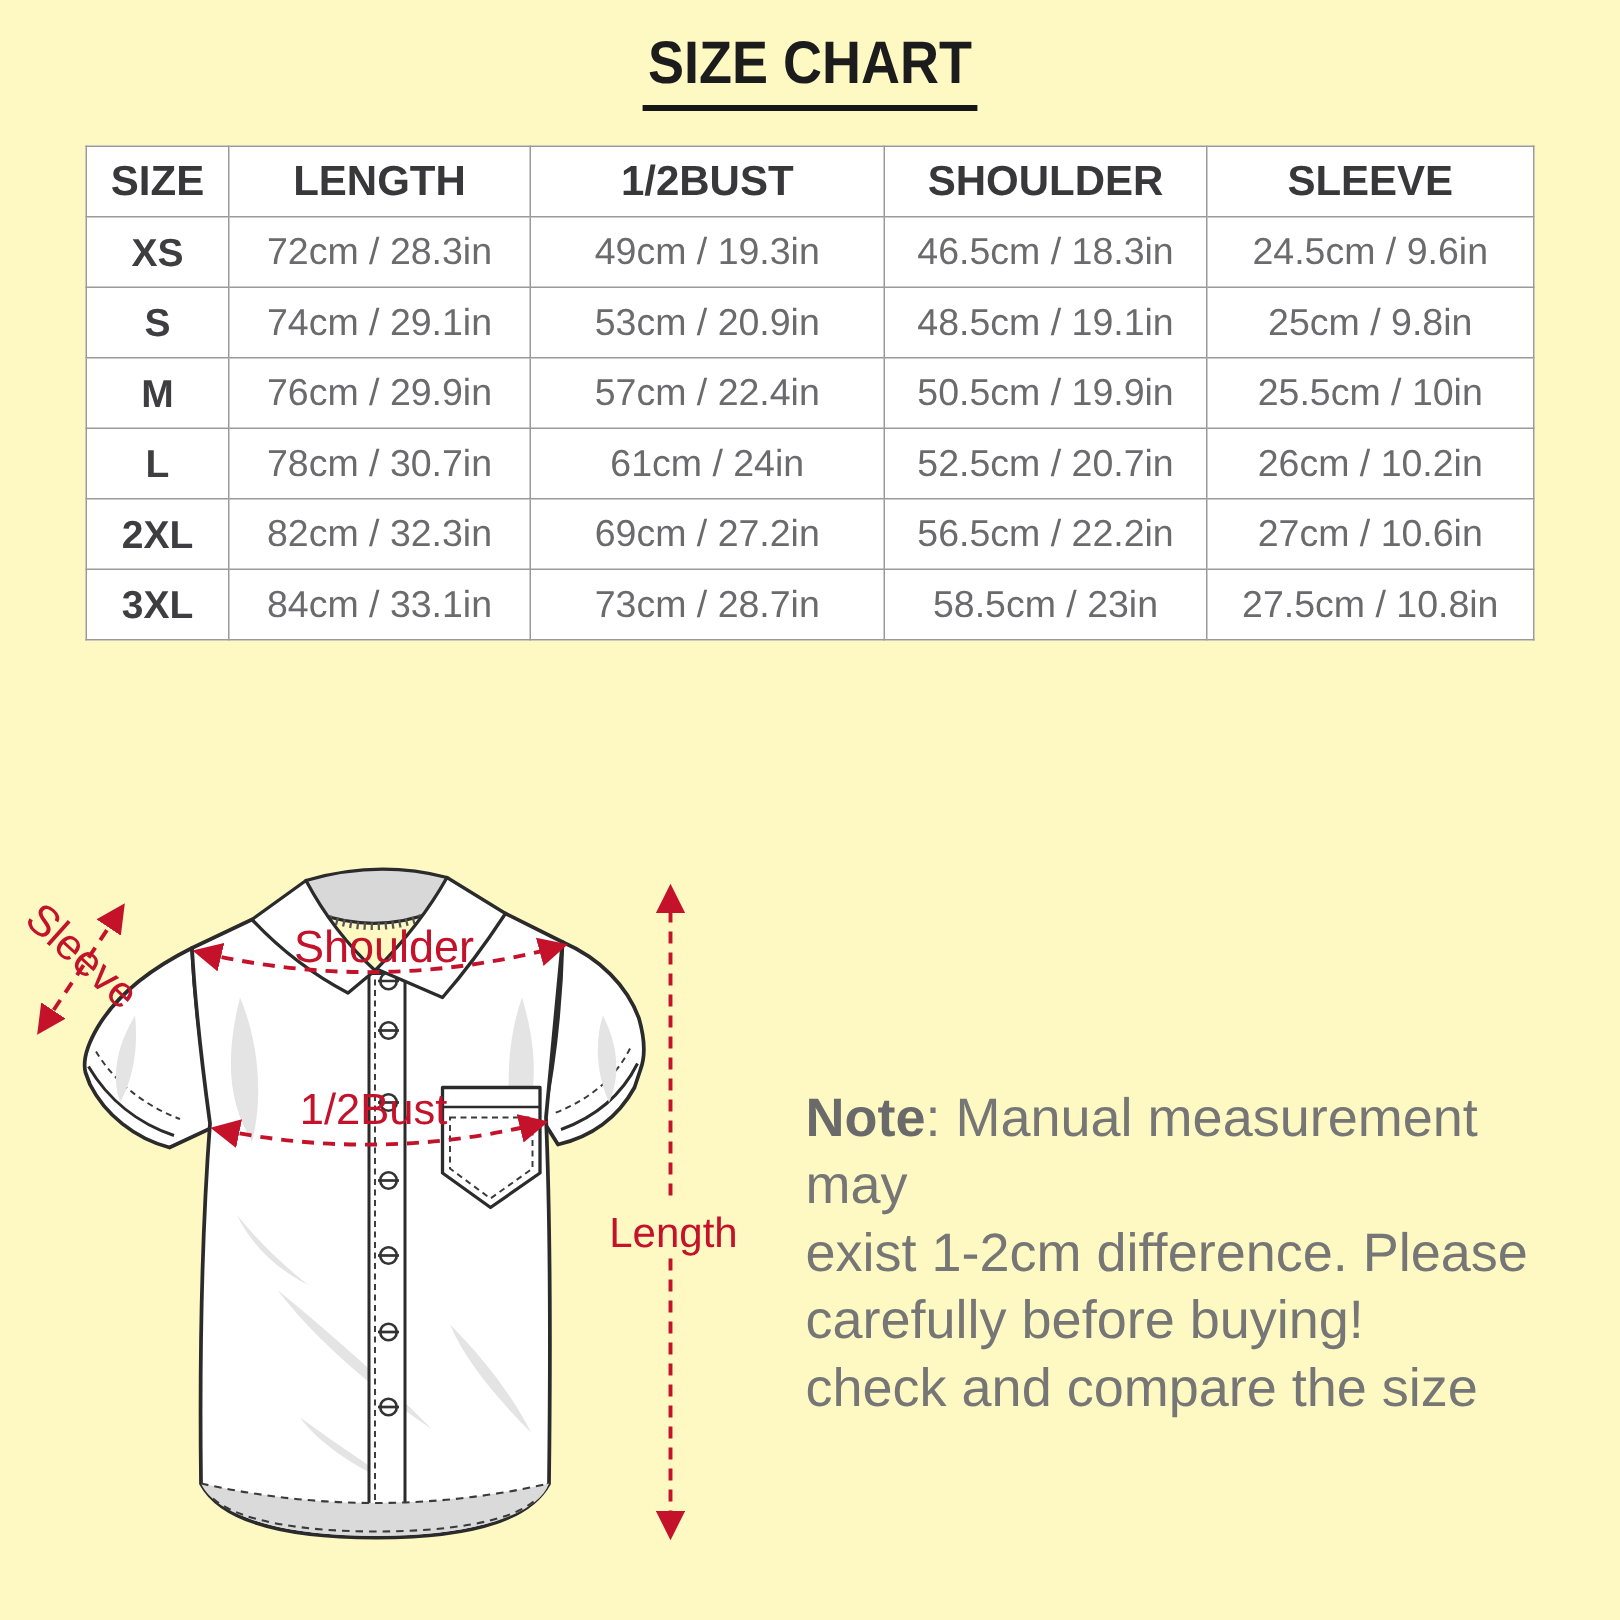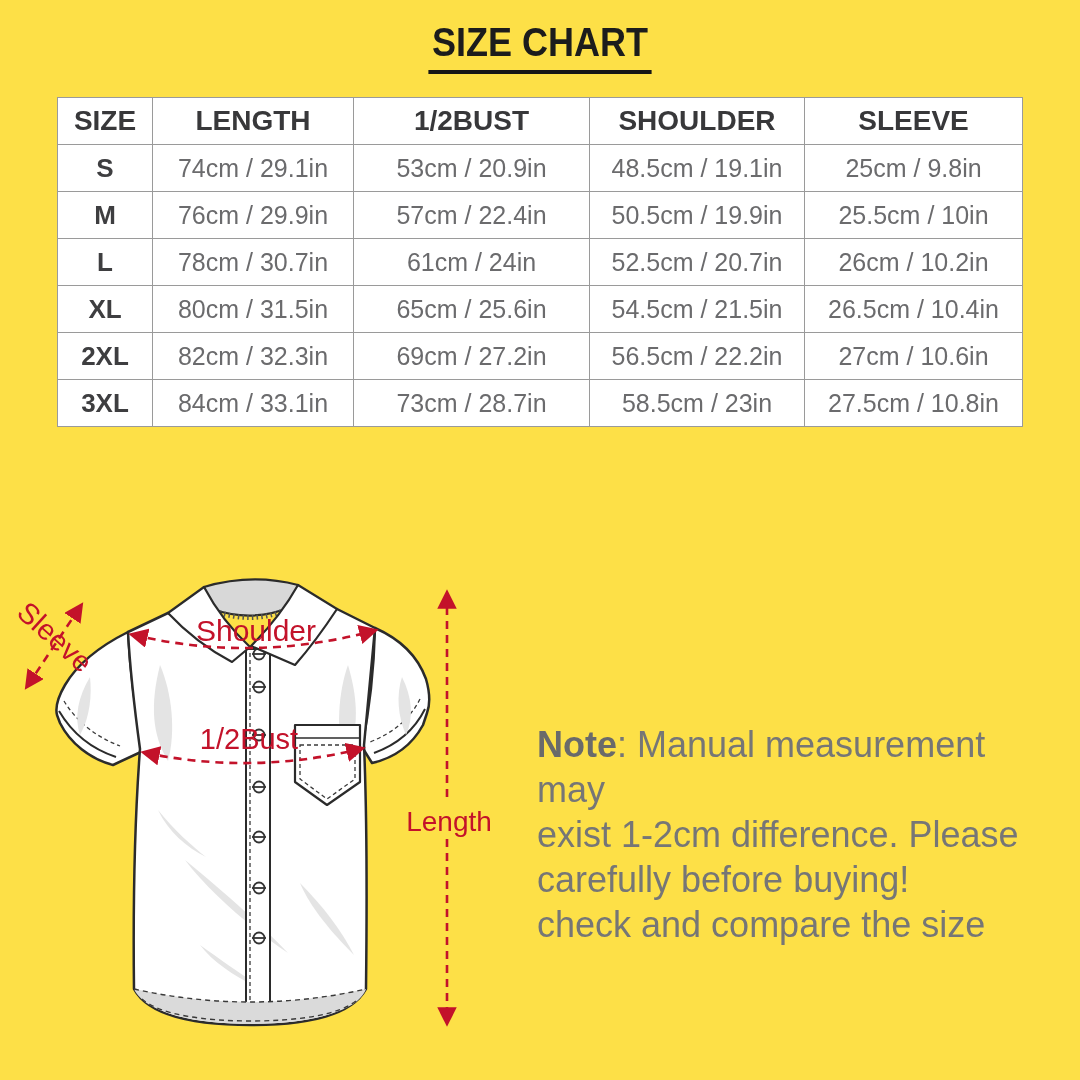--- a/index.html
+++ b/index.html
@@ -1,16 +1,16 @@
 <!DOCTYPE html>
 <html><head>
 <meta charset="utf-8">
 <style>
   html,body{margin:0;padding:0;background:#fff;}
-  .canvas{position:relative;width:1080px;height:1080px;background:#fde047;overflow:hidden;
+  .canvas{position:relative;width:1080px;height:1080px;background:#fef9c3;overflow:hidden;
           font-family:"Liberation Sans", sans-serif;}
 
   
   .title-wrap{position:absolute;top:20px;left:0;right:0;text-align:center;}
   .title{display:inline-block;font-size:40px;font-weight:bold;color:#1c1c1c;
          letter-spacing:0px;border-bottom:4px solid #161616;padding:0 4px 5px 4px;
          transform:scaleX(0.9);transform-origin:center;}
 
   
   .size-table{position:absolute;left:57px;top:97px;width:965px;border-collapse:collapse;
@@ -50,46 +50,46 @@
       <tr>
           <th>SIZE</th>
           <th>LENGTH</th>
           <th>1/2BUST</th>
           <th>SHOULDER</th>
           <th>SLEEVE</th>
         </tr>
     </thead>
     <tbody>
         <tr>
+          <td class="size-cell">XS</td>
+          <td class="value-cell">72cm / 28.3in</td>
+          <td class="value-cell">49cm / 19.3in</td>
+          <td class="value-cell">46.5cm / 18.3in</td>
+          <td class="value-cell">24.5cm / 9.6in</td>
+        </tr>
+        <tr>
           <td class="size-cell">S</td>
           <td class="value-cell">74cm / 29.1in</td>
           <td class="value-cell">53cm / 20.9in</td>
           <td class="value-cell">48.5cm / 19.1in</td>
           <td class="value-cell">25cm / 9.8in</td>
         </tr>
         <tr>
           <td class="size-cell">M</td>
           <td class="value-cell">76cm / 29.9in</td>
           <td class="value-cell">57cm / 22.4in</td>
           <td class="value-cell">50.5cm / 19.9in</td>
           <td class="value-cell">25.5cm / 10in</td>
         </tr>
         <tr>
           <td class="size-cell">L</td>
           <td class="value-cell">78cm / 30.7in</td>
           <td class="value-cell">61cm / 24in</td>
           <td class="value-cell">52.5cm / 20.7in</td>
           <td class="value-cell">26cm / 10.2in</td>
-        </tr>
-        <tr>
-          <td class="size-cell">XL</td>
-          <td class="value-cell">80cm / 31.5in</td>
-          <td class="value-cell">65cm / 25.6in</td>
-          <td class="value-cell">54.5cm / 21.5in</td>
-          <td class="value-cell">26.5cm / 10.4in</td>
         </tr>
         <tr>
           <td class="size-cell">2XL</td>
           <td class="value-cell">82cm / 32.3in</td>
           <td class="value-cell">69cm / 27.2in</td>
           <td class="value-cell">56.5cm / 22.2in</td>
           <td class="value-cell">27cm / 10.6in</td>
         </tr>
         <tr>
           <td class="size-cell">3XL</td>

